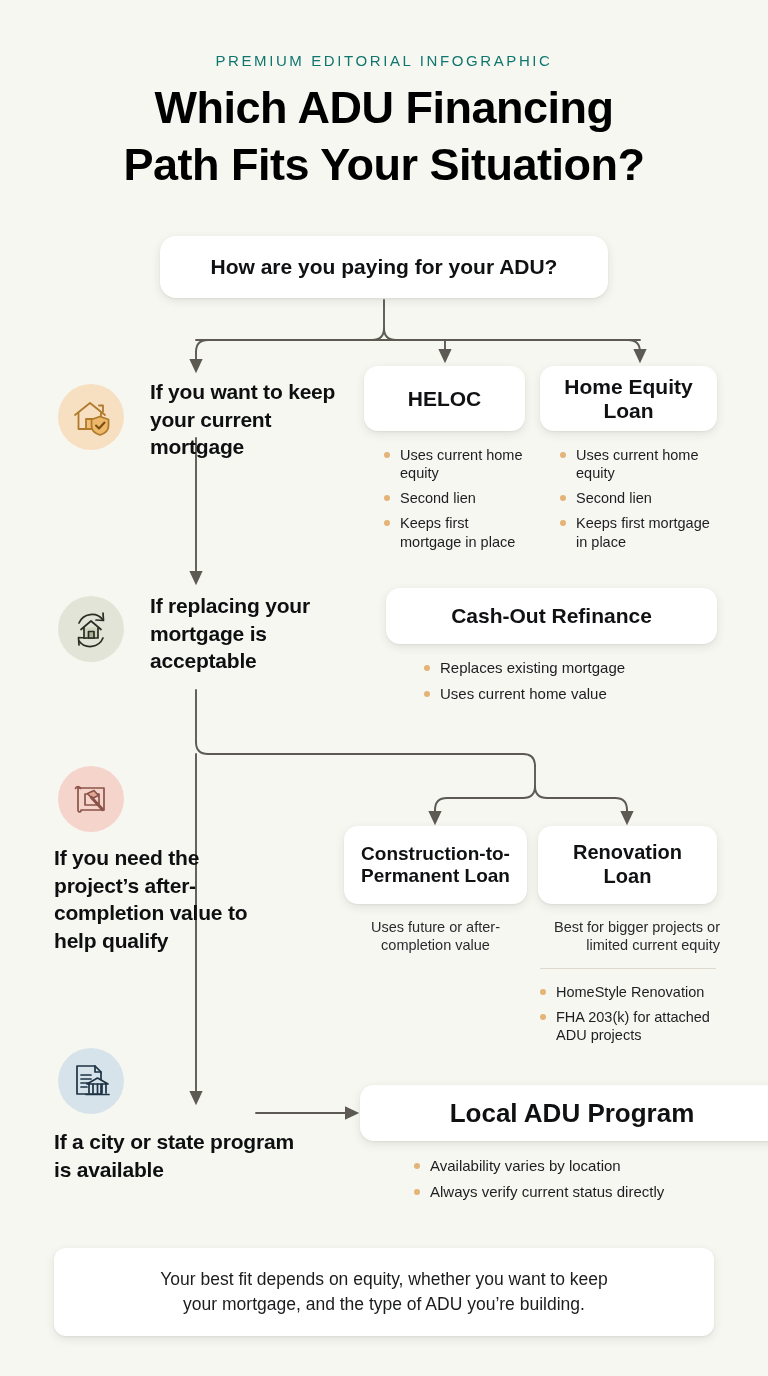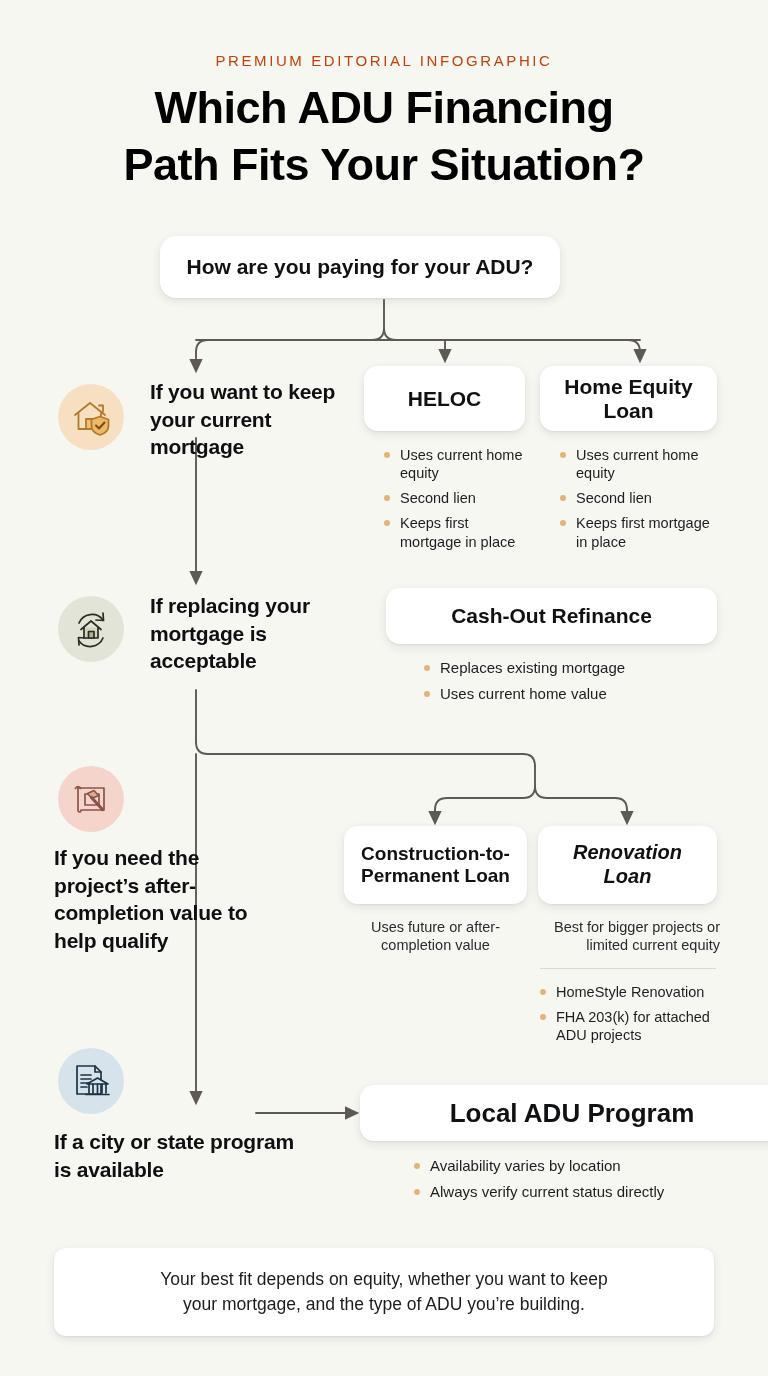--- a/index.html
+++ b/index.html
@@ -11,21 +11,21 @@
     position:relative;
     overflow:hidden;
   }
   .stage{position:relative;width:768px;height:1376px;}
 
   
   .eyebrow{
     position:absolute; left:0; top:52px; width:768px;
     text-align:center;
     font-size:15px; letter-spacing:2.6px; font-weight:400;
-    color:#c2410c;
+    color:#0f766e;
   }
   .title{
     position:absolute; left:0; top:80px; width:768px;
     text-align:center;
     font-size:45px; line-height:1.26; font-weight:700;
     letter-spacing:-0.5px;
     color:#000000;
   }
 
   
@@ -37,26 +37,26 @@
     background:#ffffff;
     border-radius:14px;
     box-shadow:0 3px 10px rgba(40,38,30,.10), 0 1px 2px rgba(40,38,30,.06);
     display:flex; align-items:center; justify-content:center;
     text-align:center;
     font-weight:700;
     color:#101113;
     box-sizing:border-box;
     padding:6px 12px;
   }
-  .card.q{ left:160px; top:236px; width:400px; height:62px; font-size:21px; border-radius:16px;}
+  .card.q{ left:160px; top:236px; width:448px; height:62px; font-size:21px; border-radius:16px;}
   .card.heloc{ left:364px; top:366px; width:161px; height:65px; font-size:21px;}
   .card.hel{ left:540px; top:366px; width:177px; height:65px; font-size:21px; line-height:1.14;}
   .card.cashout{ left:386px; top:588px; width:331px; height:56px; font-size:21px;}
   .card.ctp{ left:344px; top:826px; width:183px; height:78px; font-size:19px; line-height:1.18;}
-  .card.reno{ left:538px; top:826px; width:179px; height:78px; font-size:20px; line-height:1.18;font-style:italic;}
+  .card.reno{ left:538px; top:826px; width:179px; height:78px; font-size:20px; line-height:1.18;}
   .card.local{ left:360px; top:1085px; width:424px; height:56px; font-size:26px;}
   .card.footer{
     left:54px; top:1248px; width:660px; height:88px;
     font-size:17.5px; font-weight:400; line-height:1.45; color:#1b1c1e;
     border-radius:12px; flex-direction:column;
   }
 
   
   .bullets{position:absolute; list-style:none; margin:0; padding:0;}
   .bullets li{

